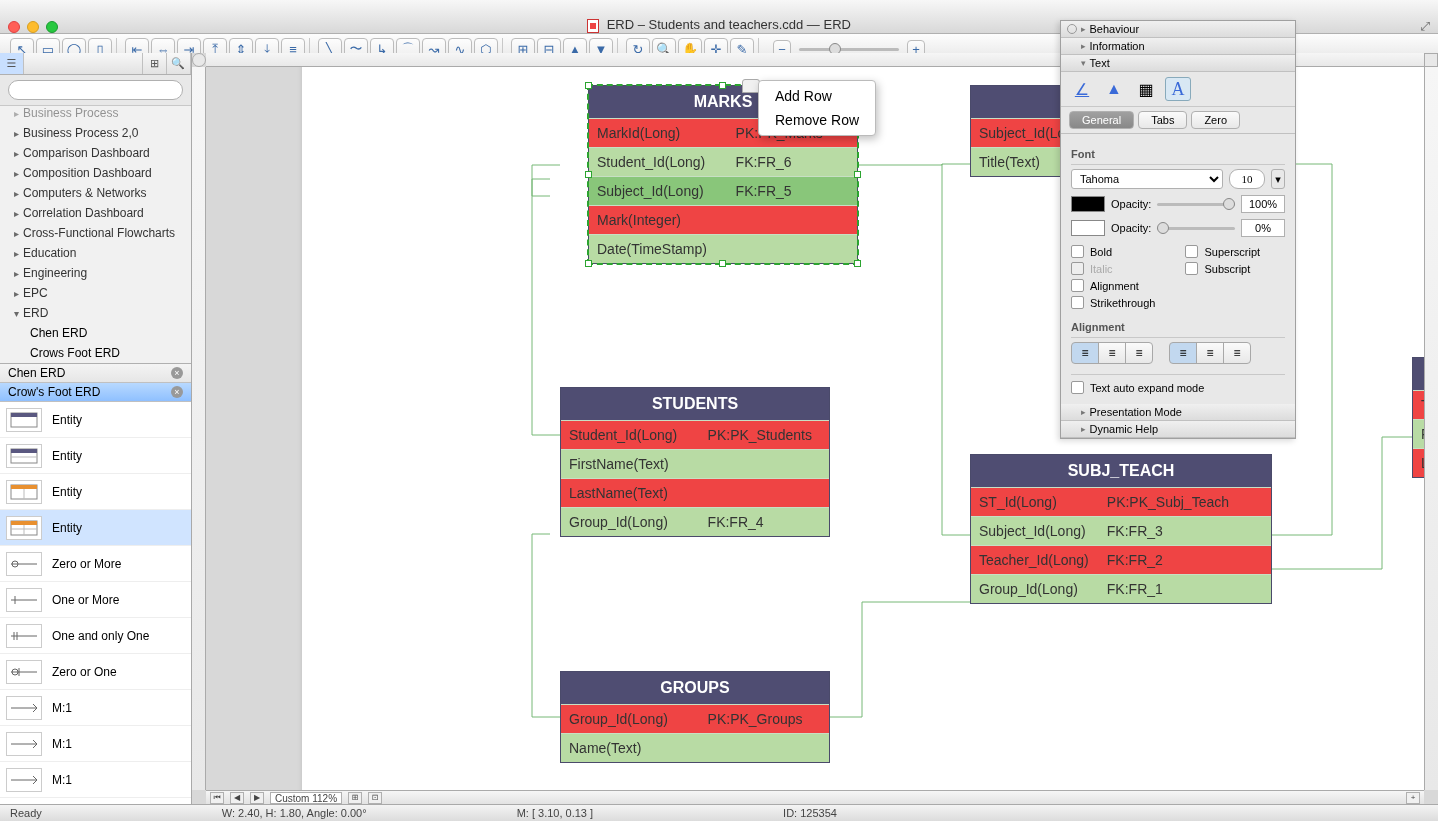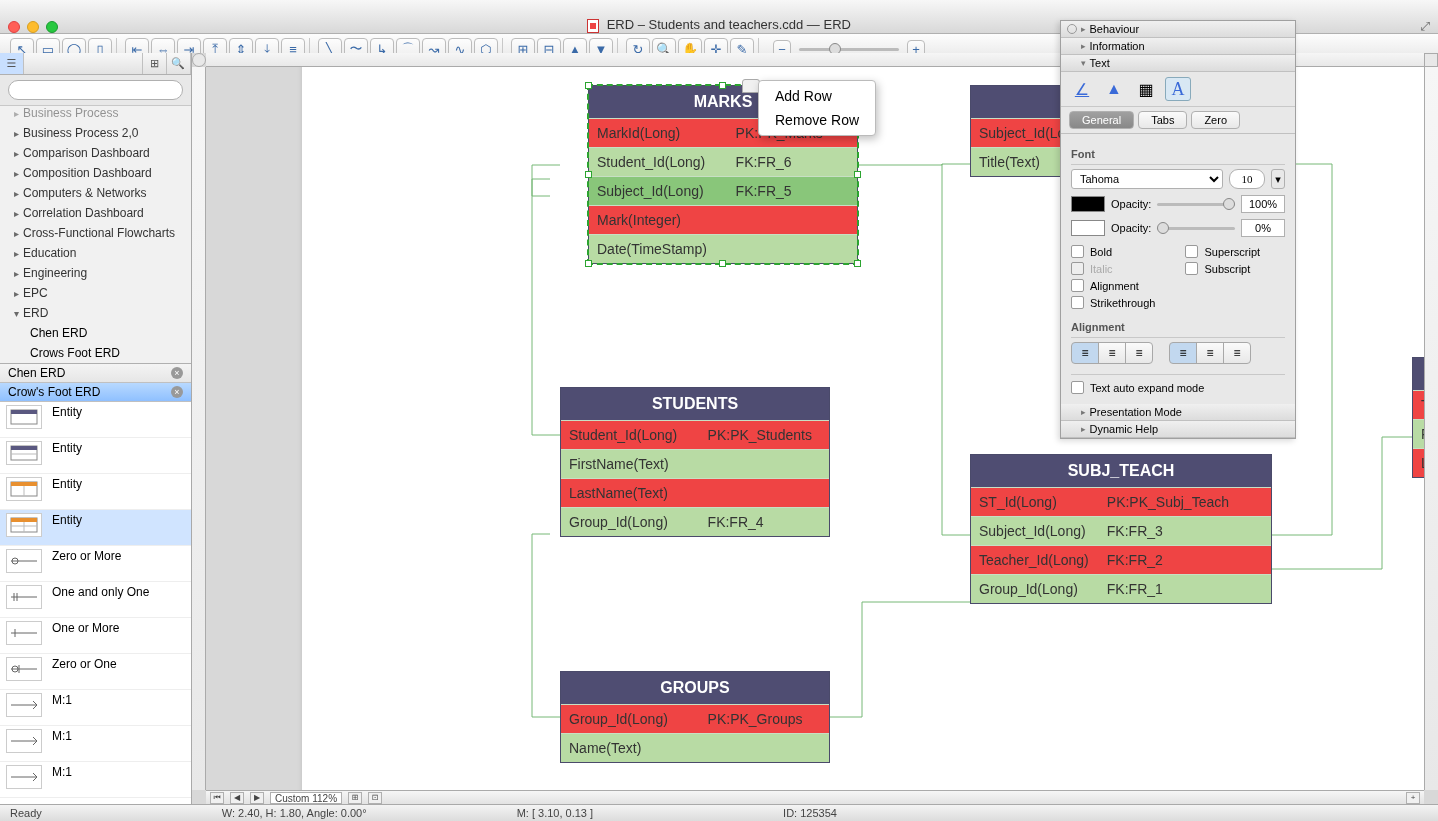--- a/index.html
+++ b/index.html
@@ -38,21 +38,21 @@
 .tree { flex: 0 0 auto; overflow: hidden; font-size: 12px; }
 .tree-item { padding: 3px 8px 3px 14px; color: #333; cursor: pointer; }
 .tree-item::before { content: "▸"; color: #6a6a6a; margin-right: 4px; font-size: 10px; }
 .tree-item.expanded::before { content: "▾"; }
 .tree-child { padding-left: 30px; padding-top: 3px; padding-bottom: 3px; cursor: pointer; }
 .tab-bar { border-top: 1px solid #b0b0b0; }
 .tab-item { padding: 2px 8px; background: linear-gradient(#f4f4f4,#e6e6e6); border-bottom: 1px solid #c0c0c0; font-size: 12px; display: flex; justify-content: space-between; align-items: center; }
 .tab-item.active { background: linear-gradient(#b8d9ff,#8fc0ff); }
 .tab-close { width: 12px; height: 12px; border-radius: 50%; background: #999; color: #fff; font-size: 9px; line-height: 12px; text-align: center; }
 .shapes-list { flex: 1; overflow: hidden; background: #fff; }
-.shape-row { display: flex; align-items: flex-start; padding: 3px 6px; gap: 10px; border-bottom: 1px solid #eee; height: 36px; }
+.shape-row { display: flex; align-items: center; padding: 3px 6px; gap: 10px; border-bottom: 1px solid #eee; height: 36px; }
 .shape-row.sel { background: #d0e4ff; }
 .shape-preview { width: 36px; height: 24px; background: #fff; border: 1px solid #ccc; display: flex; align-items: center; justify-content: center; font-size: 9px; }
 .shape-preview svg { width: 30px; height: 18px; }
 
 
 .canvas-wrap { position: absolute; top: 53px; left: 192px; right: 0; bottom: 17px; background: #d8d8d8; overflow: hidden; }
 .hruler { position: absolute; top: 0; left: 14px; right: 14px; height: 14px; background: linear-gradient(#f6f6f6,#e8e8e8); border-bottom: 1px solid #aaa; }
 .vruler { position: absolute; top: 14px; left: 0; width: 14px; bottom: 14px; background: linear-gradient(#f6f6f6,#e8e8e8); border-right: 1px solid #aaa; }
 .vruler.right { left: auto; right: 0; border-left: 1px solid #aaa; border-right: none; }
 .corner { position: absolute; width: 14px; height: 14px; background: #e8e8e8; border: 1px solid #aaa; }
@@ -267,34 +267,34 @@
             <line x1="2" y1="9" x2="28" y2="9" stroke="#666"></line>
             <circle cx="6" cy="9" r="3" fill="none" stroke="#666"></circle>
           </svg>
         </div>
         <span>Zero or More</span>
       </div>
     <div class="shape-row">
         <div class="shape-preview">
           <svg>
             <line x1="2" y1="9" x2="28" y2="9" stroke="#666"></line>
+            <line x1="6" y1="5" x2="6" y2="13" stroke="#666"></line>
+          </svg>
+        </div>
+        <span>One or More</span>
+      </div>
+    <div class="shape-row">
+        <div class="shape-preview">
+          <svg>
+            <line x1="2" y1="9" x2="28" y2="9" stroke="#666"></line>
             <line x1="5" y1="5" x2="5" y2="13" stroke="#666"></line>
             <line x1="8" y1="5" x2="8" y2="13" stroke="#666"></line>
           </svg>
         </div>
         <span>One and only One</span>
-      </div>
-    <div class="shape-row">
-        <div class="shape-preview">
-          <svg>
-            <line x1="2" y1="9" x2="28" y2="9" stroke="#666"></line>
-            <line x1="6" y1="5" x2="6" y2="13" stroke="#666"></line>
-          </svg>
-        </div>
-        <span>One or More</span>
       </div>
     <div class="shape-row">
         <div class="shape-preview">
           <svg>
             <line x1="2" y1="9" x2="28" y2="9" stroke="#666"></line>
             <circle cx="6" cy="9" r="3" fill="none" stroke="#666"></circle>
             <line x1="10" y1="5" x2="10" y2="13" stroke="#666"></line>
           </svg>
         </div>
         <span>Zero or One</span>

